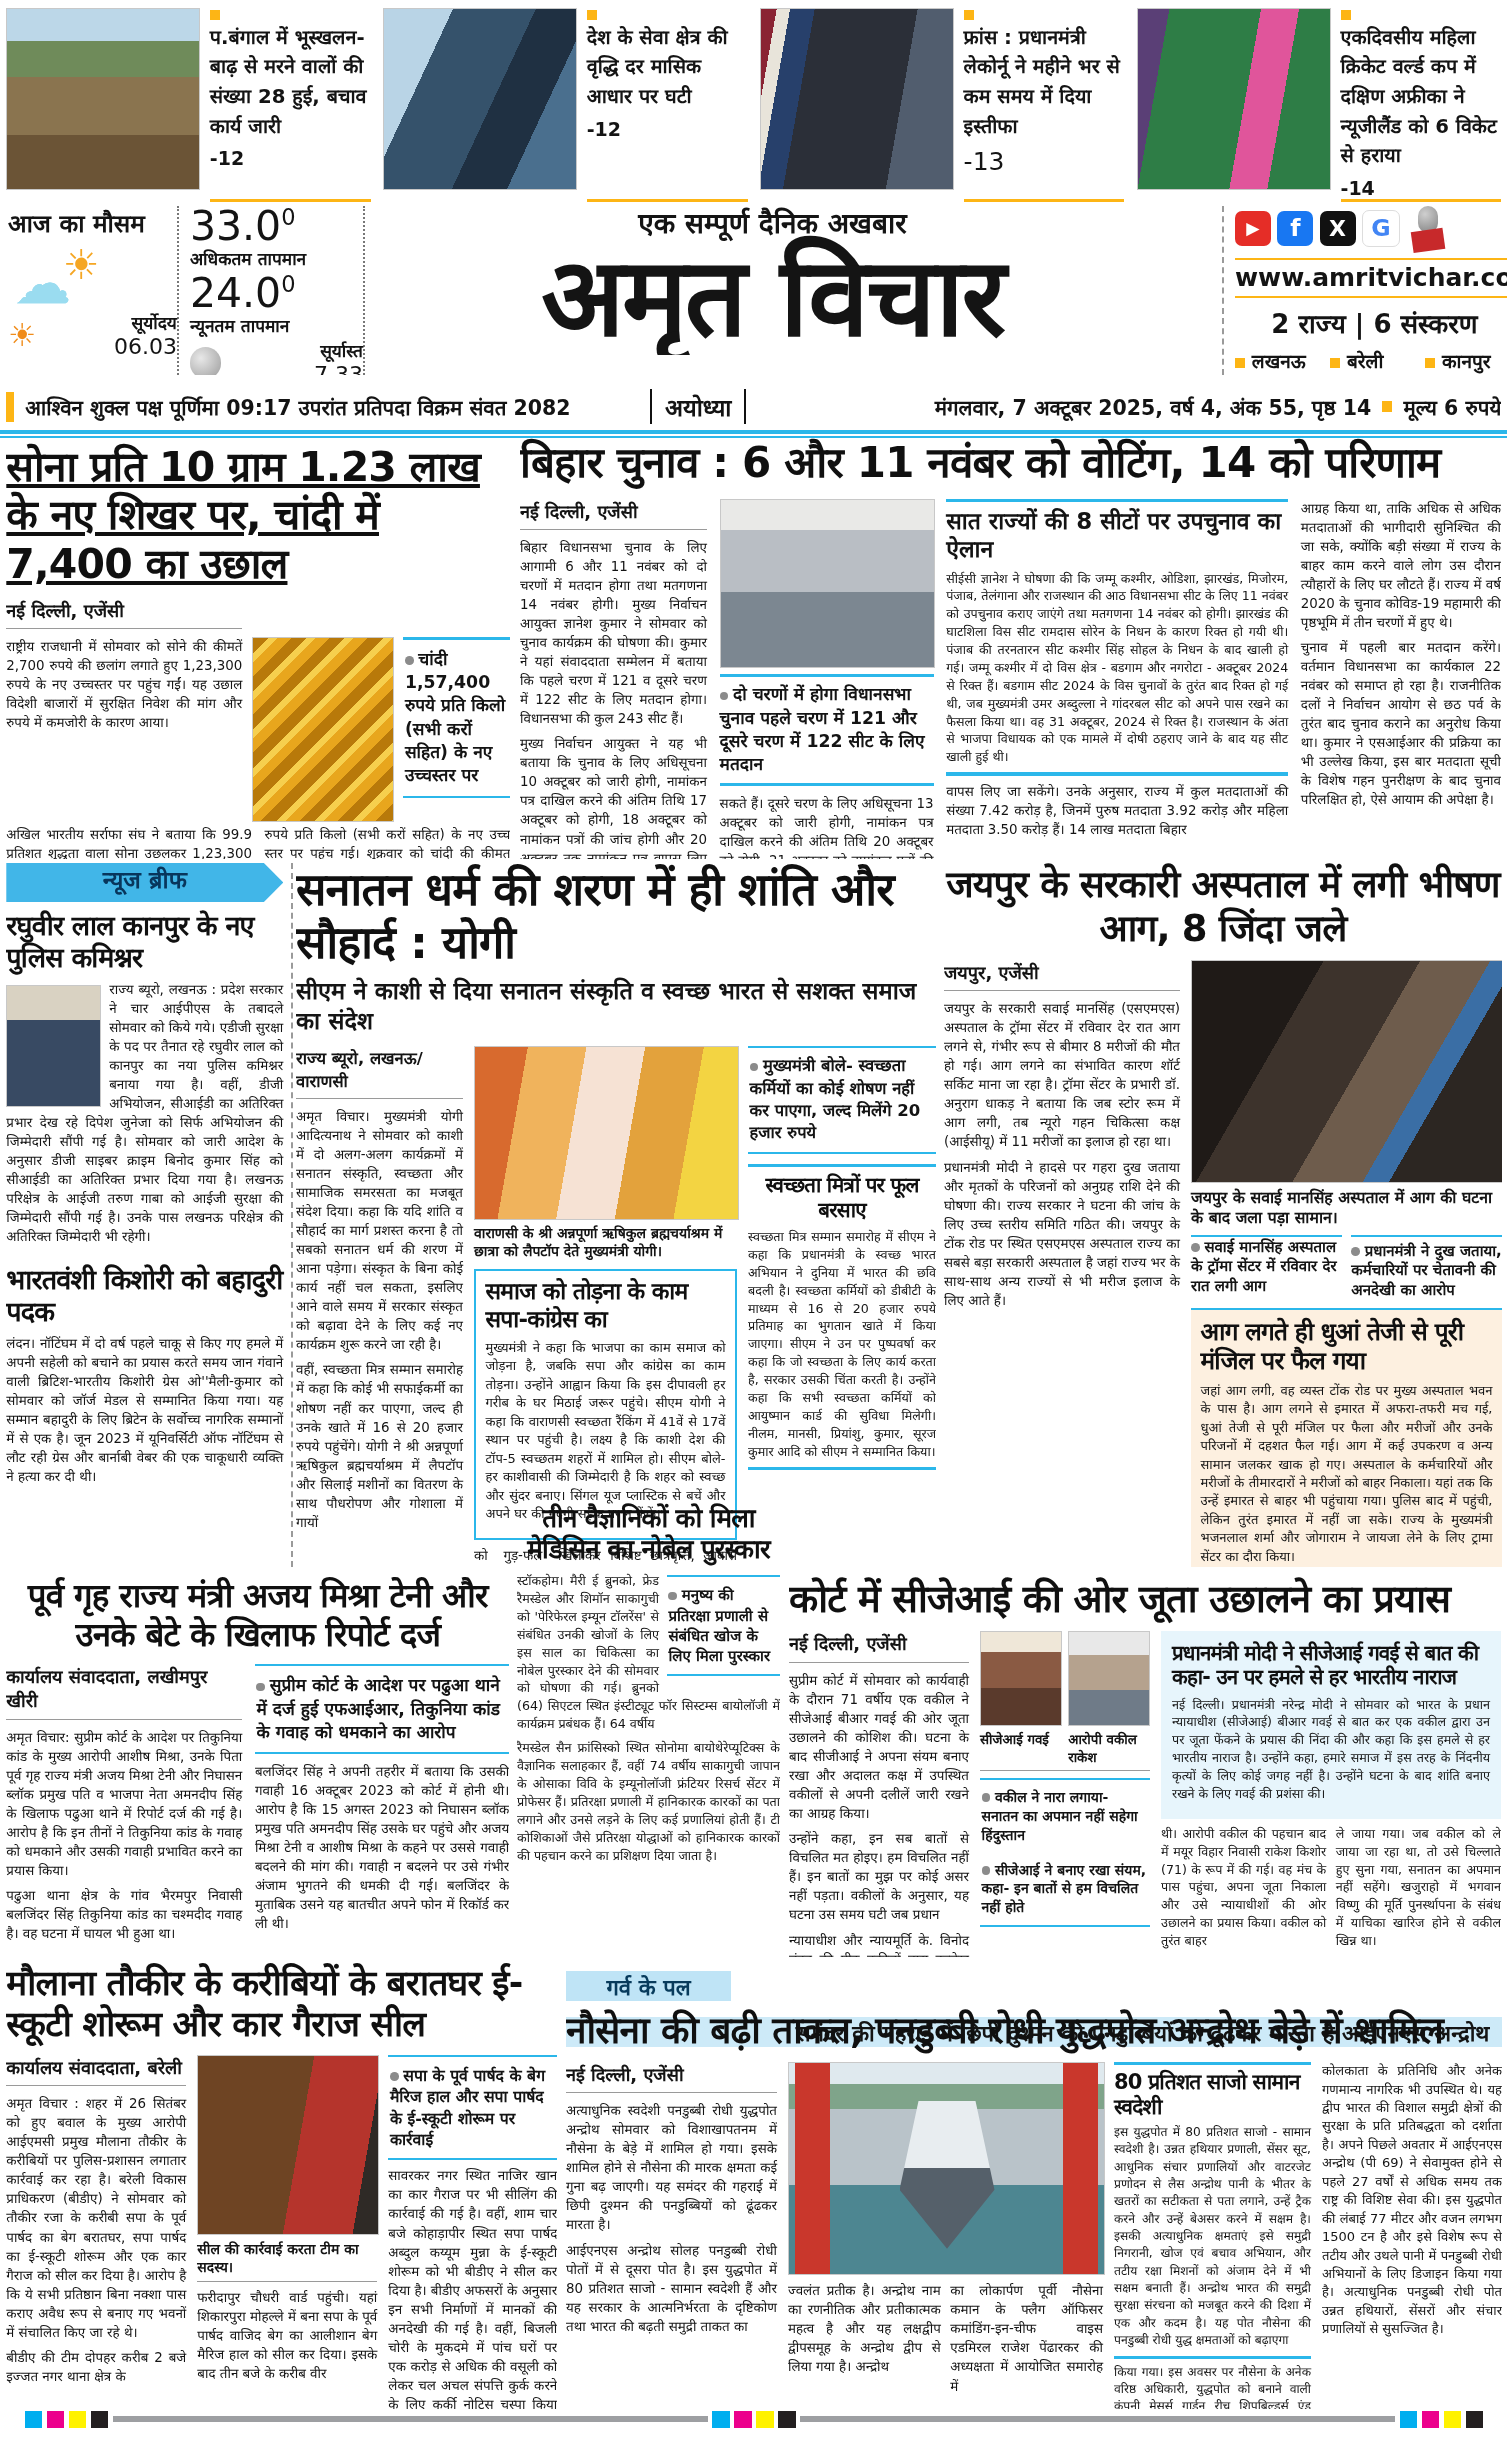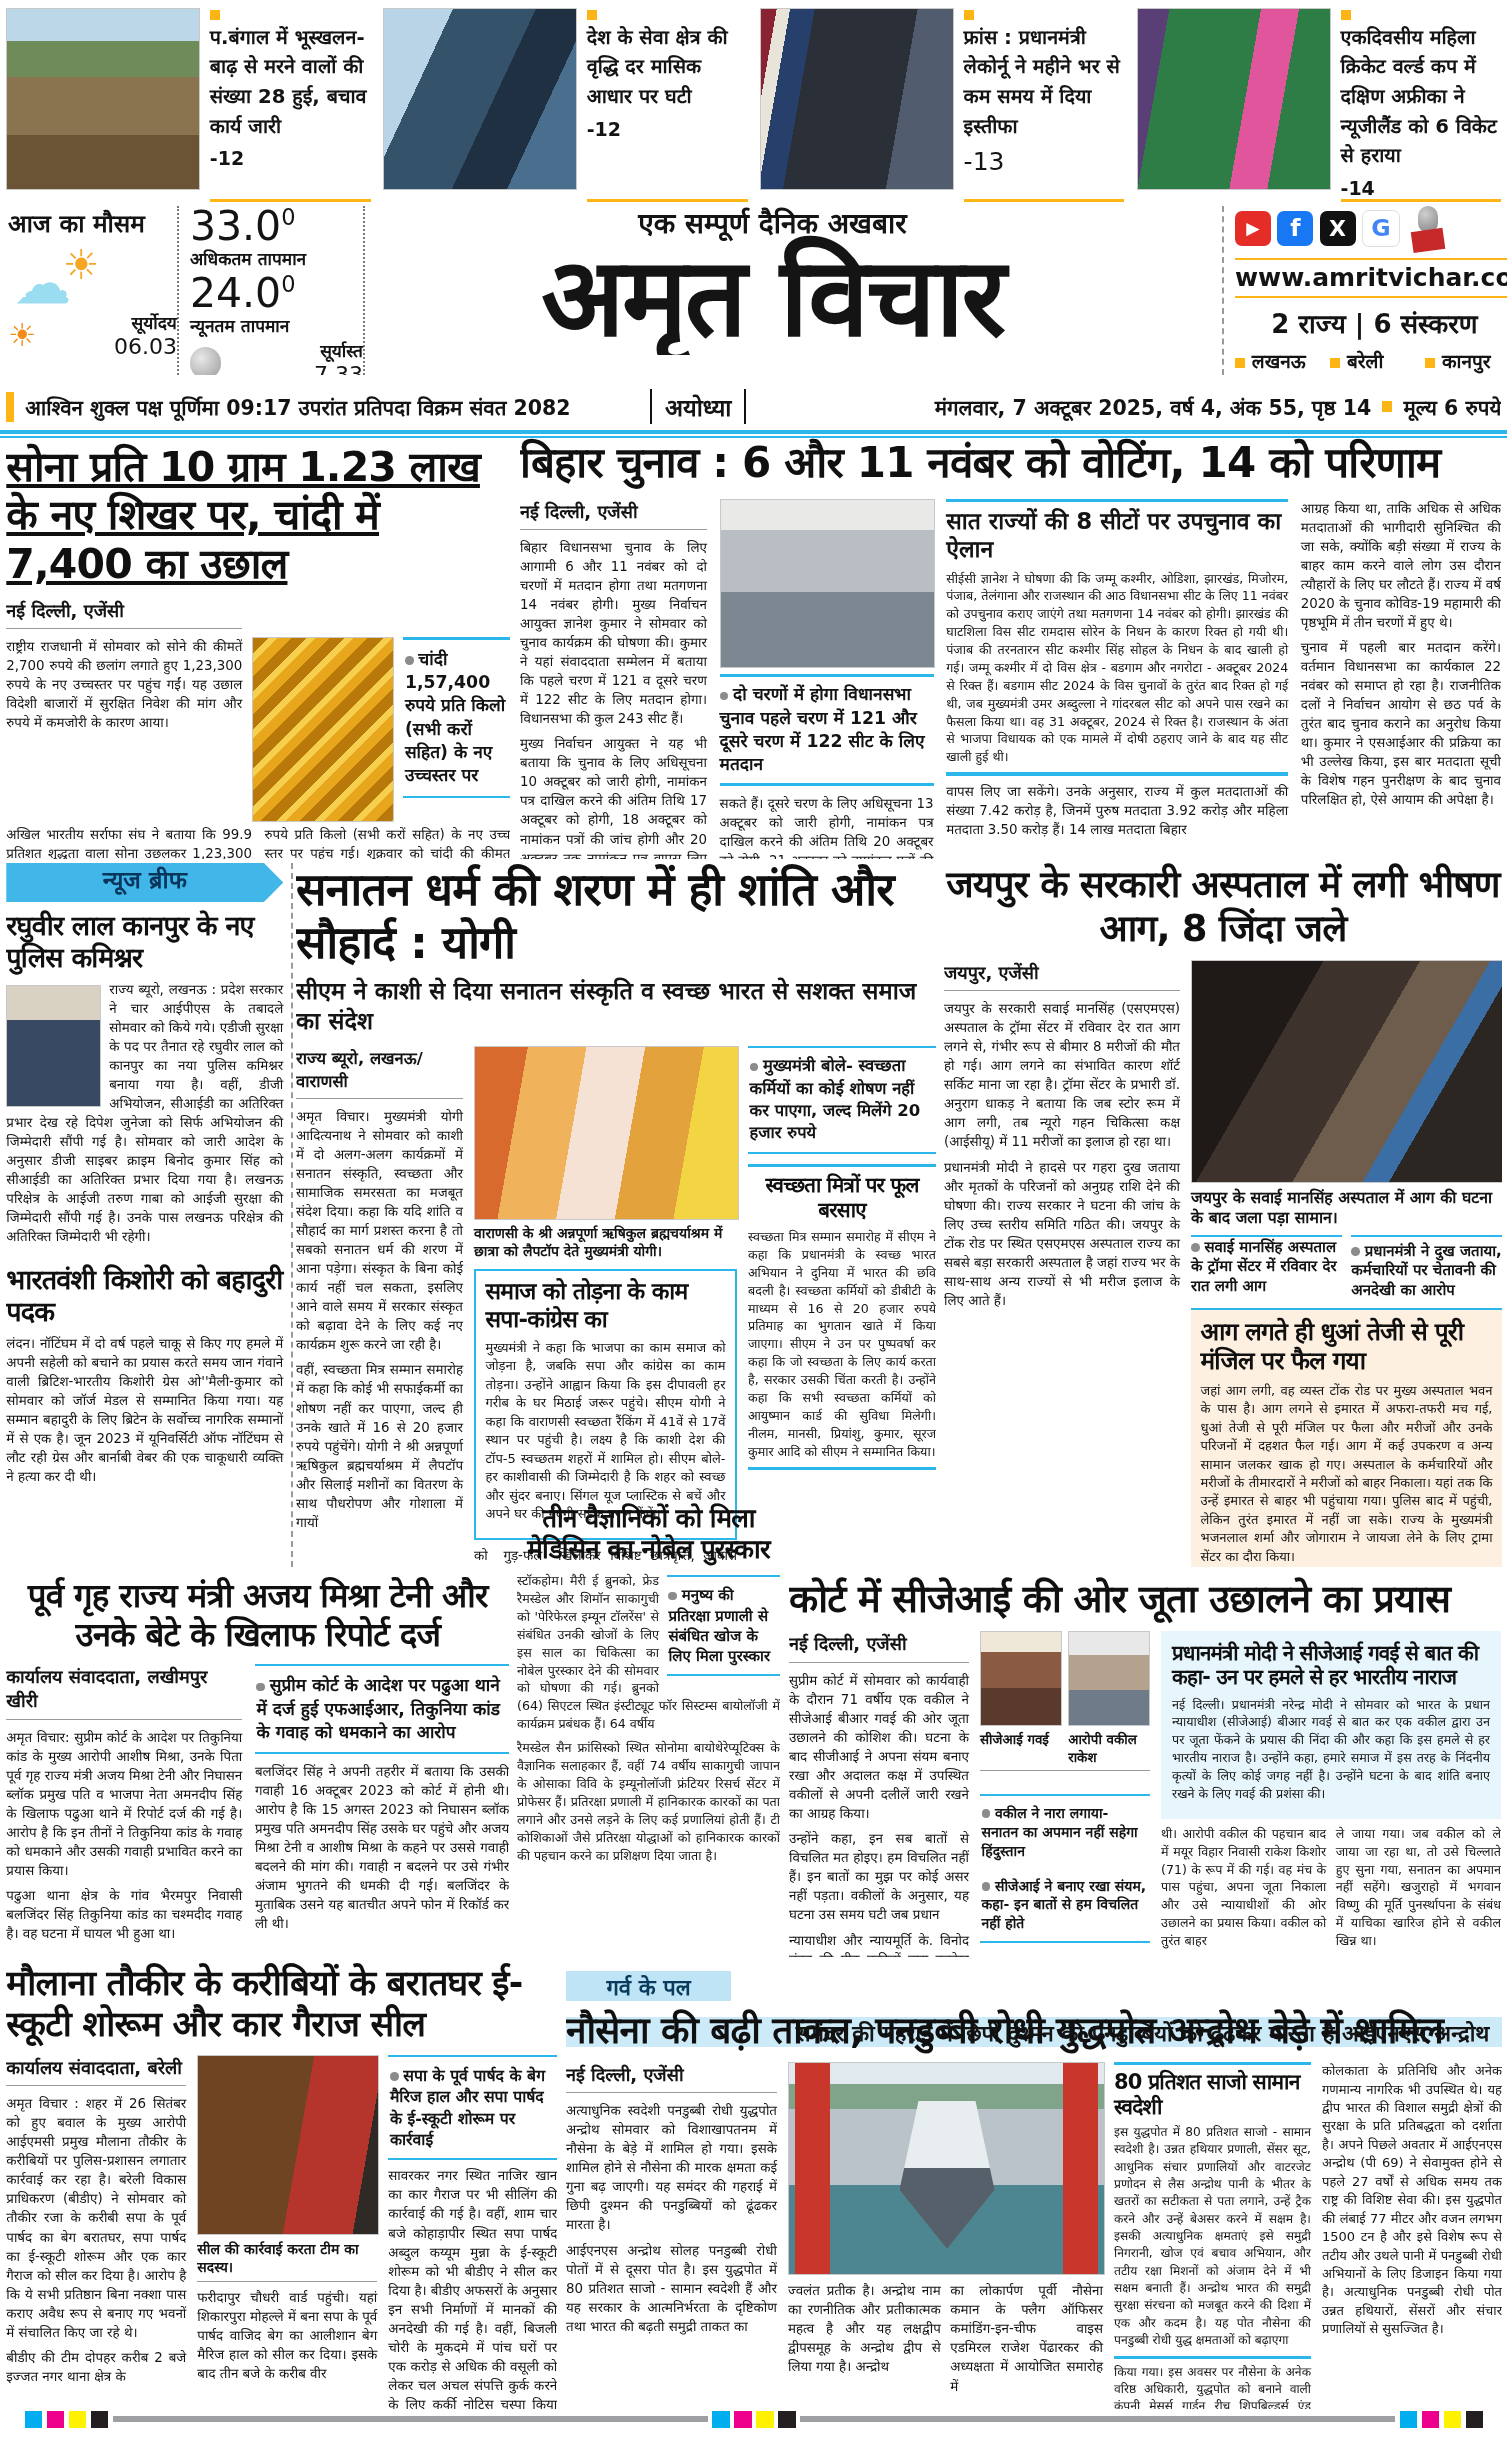--- a/index.html
+++ b/index.html
@@ -288,21 +288,21 @@
       </div>
       <div style="width:170px;">
         <div style="display:flex;gap:6.3px;">
           <div class="photo" style="flex:1;height:93px;background:linear-gradient(180deg,#efe7d8 0 22%,#8a5a43 22% 60%,#5a3a2c 60%);"></div>
           <div class="photo" style="flex:1;height:93px;background:linear-gradient(180deg,#e8e8e8 0 25%,#b5a28e 25% 62%,#6f7b88 62%);"></div>
         </div>
         <div style="display:flex;gap:6.3px;font-weight:bold;font-size:13.4px;margin-top:3.2px;border-bottom:1.6px solid #9a9a9a;padding-bottom:4.7px;">
           <div style="flex:1;">सीजेआई गवई</div>
           <div style="flex:1;">आरोपी वकील राकेश</div>
         </div>
-        <div class="pq" style="font-size:14px;margin-top:23px;border-bottom:none;"><span class="dot"></span><span>वकील ने नारा लगाया- सनातन का अपमान नहीं सहेगा हिंदुस्तान</span></div>
+        <div class="pq" style="font-size:14px;margin-top:7px;border-bottom:none;"><span class="dot"></span><span>वकील ने नारा लगाया- सनातन का अपमान नहीं सहेगा हिंदुस्तान</span></div>
         <div class="pq" style="font-size:14px;border-top:none;"><span class="dot"></span><span>सीजेआई ने बनाए रखा संयम, कहा- इन बातों से हम विचलित नहीं होते</span></div>
       </div>
       <div style="flex:1;">
         <div style="background:#e7f5fc;padding:9.5px 11px;">
           <div class="hl" style="font-size:20.5px;">प्रधानमंत्री मोदी ने सीजेआई गवई से बात की</div>
           <div class="hl" style="font-size:20.5px;">कहा- उन पर हमले से हर भारतीय नाराज</div>
           <p class="bt" style="font-size:12.6px;margin-top:6.3px;">नई दिल्ली। प्रधानमंत्री नरेन्द्र मोदी ने सोमवार को भारत के प्रधान न्यायाधीश (सीजेआई) बीआर गवई से बात कर एक वकील द्वारा उन पर जूता फेंकने के प्रयास की निंदा की और कहा कि इस हमले से हर भारतीय नाराज है। उन्होंने कहा, हमारे समाज में इस तरह के निंदनीय कृत्यों के लिए कोई जगह नहीं है। उन्होंने घटना के बाद शांति बनाए रखने के लिए गवई की प्रशंसा की।</p>
         </div>
         <div style="display:flex;gap:9.5px;margin-top:6.3px;">
           <p class="bt" style="flex:1;font-size:12.6px;">थी। आरोपी वकील की पहचान बाद में मयूर विहार निवासी राकेश किशोर (71) के रूप में की गई। वह मंच के पास पहुंचा, अपना जूता निकाला और उसे न्यायाधीशों की ओर उछालने का प्रयास किया। वकील को तुरंत बाहर</p>

